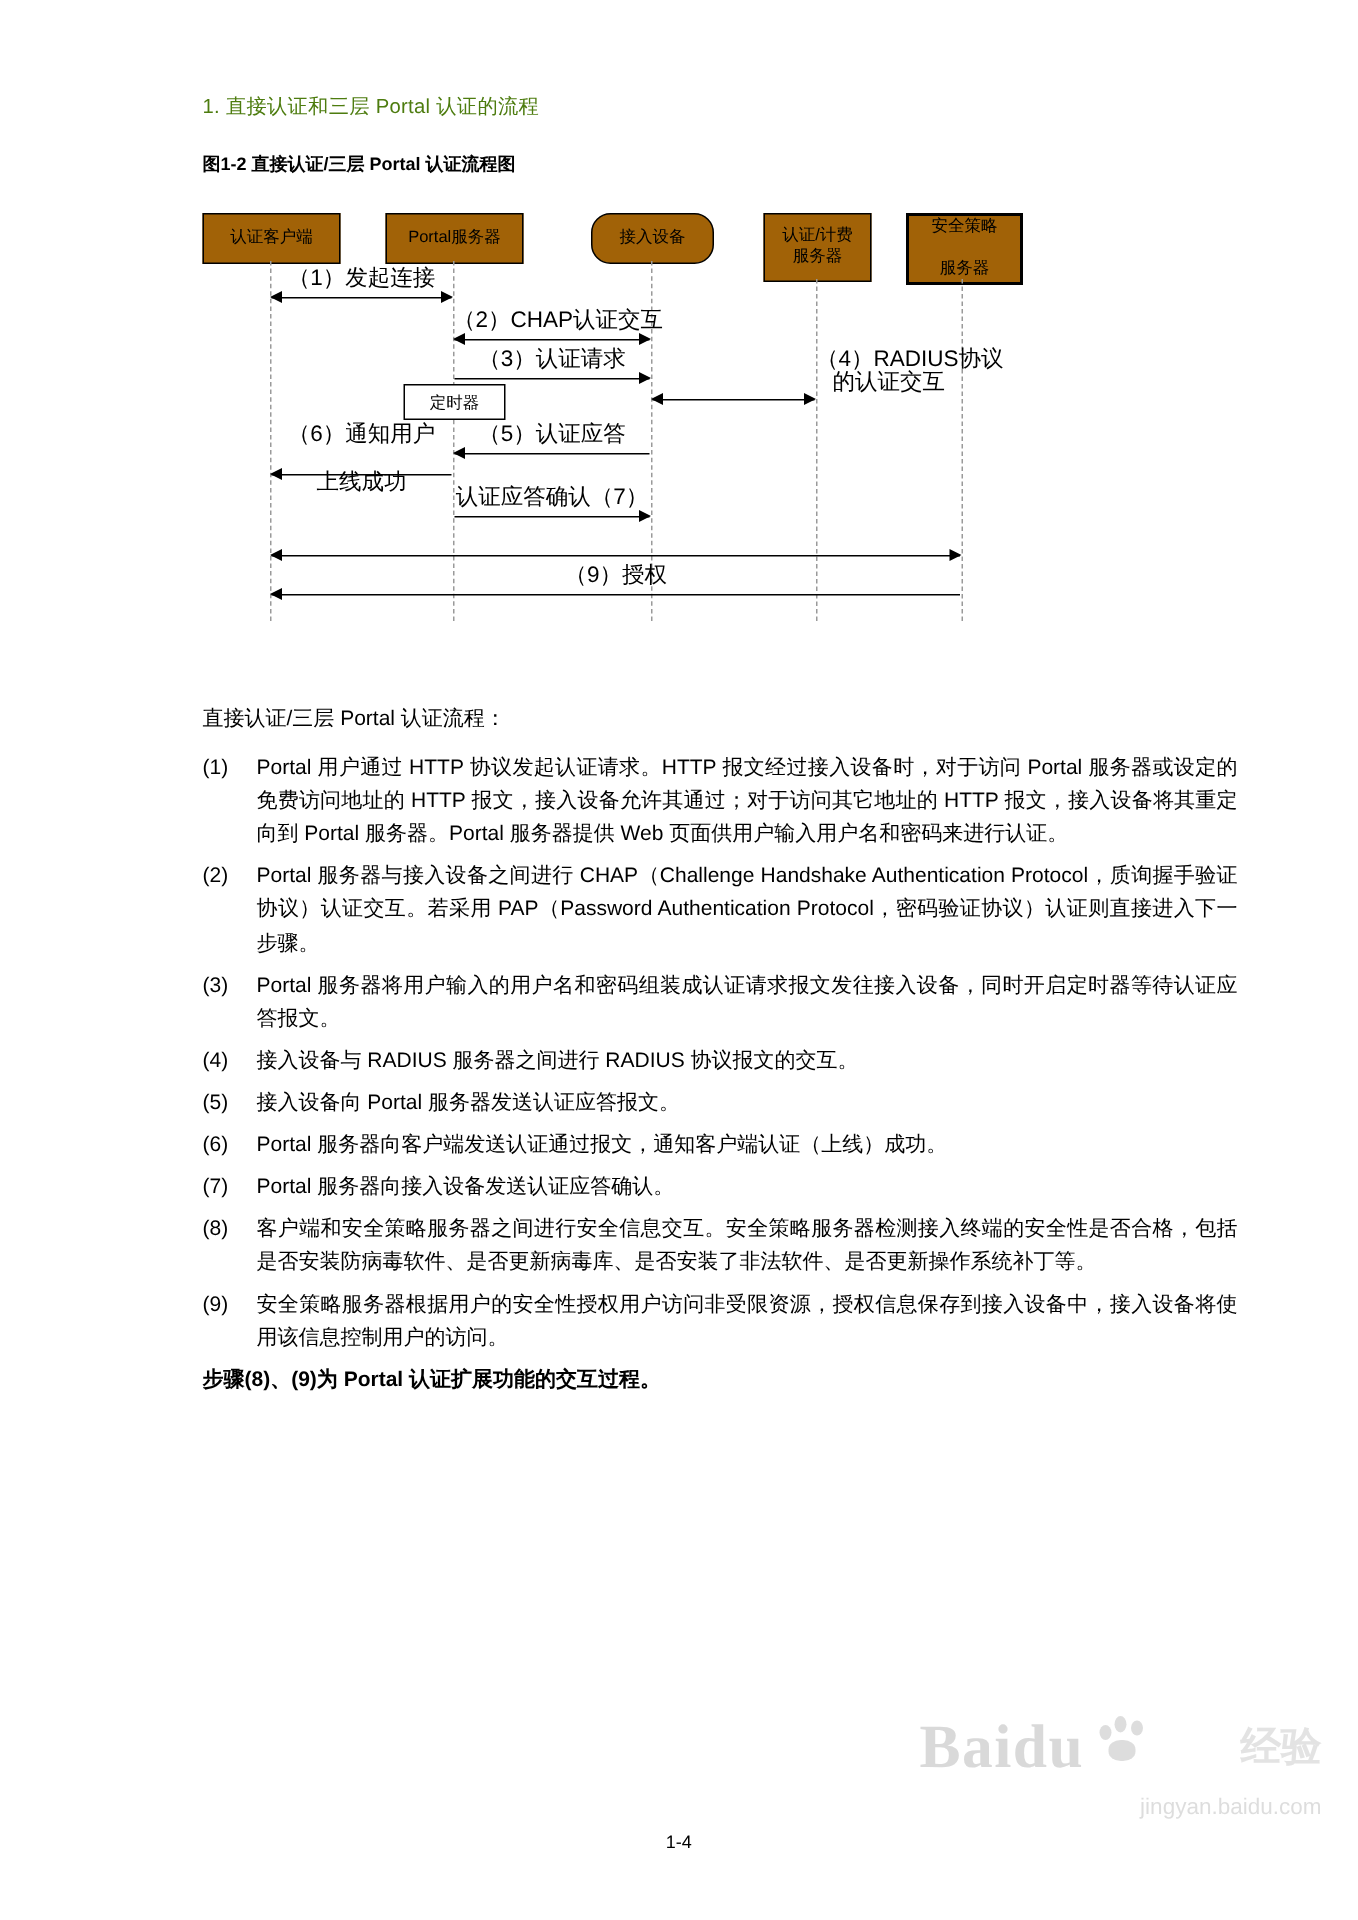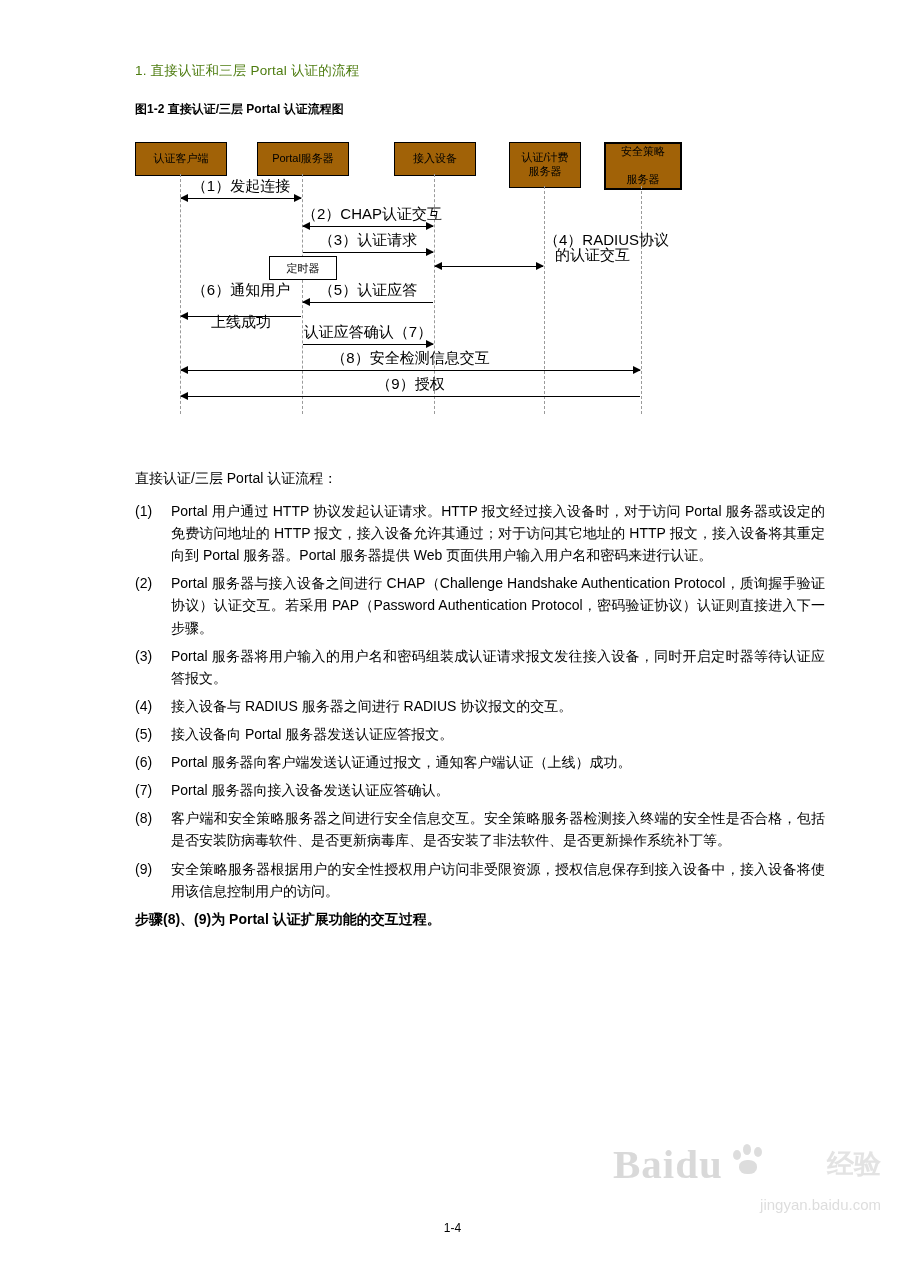--- a/index.html
+++ b/index.html
@@ -94,21 +94,21 @@
   <div class="fig-caption">图1-2  直接认证/三层 Portal 认证流程图</div>
 
   <div class="diagram">
 
     <div class="node" style="left:0px;top:10px;width:90px;height:32px;">
       <span>认证客户端</span>
     </div>
     <div class="node" style="left:122px;top:10px;width:90px;height:32px;">
       <span>Portal服务器</span>
     </div>
-    <div class="node" style="left:259px;top:10px;width:80px;height:32px;">
+    <div class="node" style="left:259px;top:10px;width:80px;height:32px;border-radius:13px;">
       <span>接入设备</span>
     </div>
     <div class="node" style="left:374px;top:10px;width:70px;height:44px;flex-direction:column;">
       <span>认证/计费</span>
       <span>服务器</span>
     </div>
     <div class="node bold" style="left:469px;top:10px;width:74px;height:44px;flex-direction:column;gap:14px;">
       <span>安全策略</span>
       <span>服务器</span>
     </div>
@@ -147,21 +147,20 @@
 
     <div class="msg" style="left:45px;top:148px;width:122px;">（6）通知用户</div>
     <div class="msg" style="left:45px;top:180px;width:122px;">上线成功</div>
     <div class="arrow-line" style="left:46px;top:184px;width:120px;"></div>
     <div class="ahead left" style="left:45px;top:180px;"></div>
 
     <div class="msg" style="left:167px;top:190px;width:132px;">认证应答确认（7）</div>
     <div class="arrow-line" style="left:168px;top:212px;width:130px;"></div>
     <div class="ahead right" style="left:291px;top:208px;"></div>
 
-    <div class="msg" style="left:45px;top:216px;width:461px;">（8）安全检测信息交互</div>
     <div class="arrow-line" style="left:46px;top:238px;width:459px;"></div>
     <div class="ahead left" style="left:45px;top:234px;"></div>
     <div class="ahead right" style="left:498px;top:234px;"></div>
 
     <div class="msg" style="left:45px;top:242px;width:461px;">（9）授权</div>
     <div class="arrow-line" style="left:46px;top:264px;width:459px;"></div>
     <div class="ahead left" style="left:45px;top:260px;"></div>
   </div>
 
   <div class="lead">直接认证/三层 Portal 认证流程：</div>

